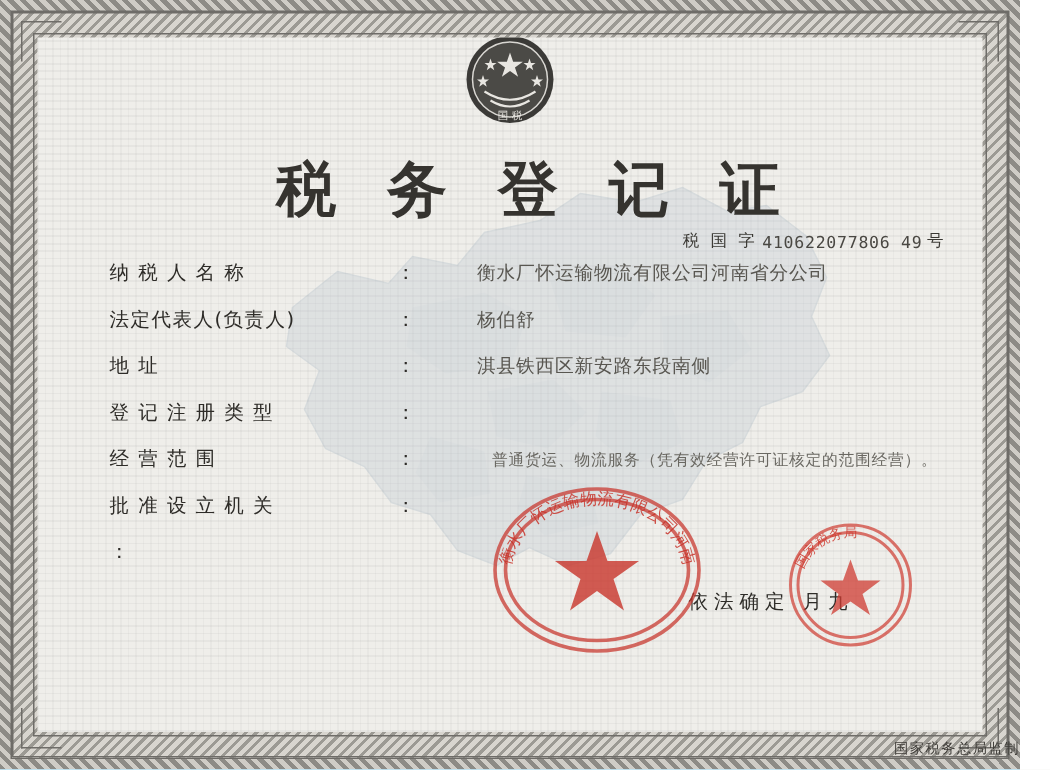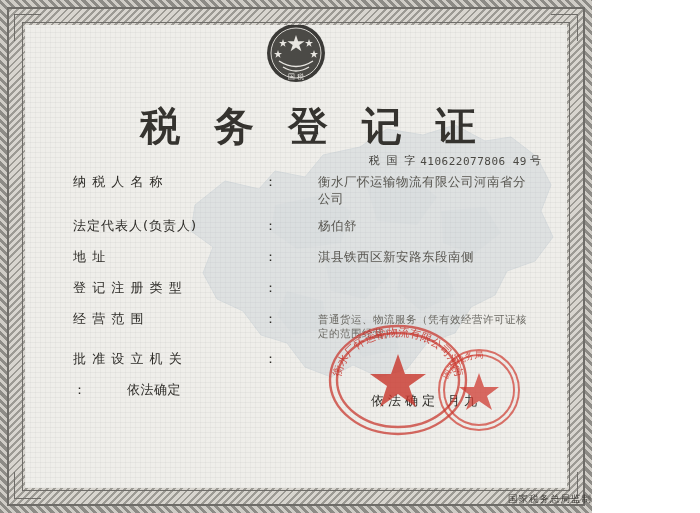--- a/index.html
+++ b/index.html
@@ -5,21 +5,21 @@
   html, body {
     margin: 0;
     padding: 0;
     background: #ffffff;
   }
   body {
     font-family: "DejaVu Sans", sans-serif;
   }
   #cert {
     position: relative;
-    width: 592px;
+    width: 680px;
     height: 513px;
     overflow: hidden;
     background: #0ea5e9;
   }
   
   .border-outer {
     position: absolute;
     left: 0; top: 0; right: 0; bottom: 0;
     background:
       repeating-linear-gradient(45deg,
@@ -93,21 +93,21 @@
   .serial {
     position: absolute;
     top: 128px;
     right: 26px;
     display: flex;
     align-items: flex-end;
     gap: 3px;
     font-size: 11px;
     color: #3a3833;
   }
-  .serial .lbl { letter-spacing: 2px; font-family: Liberation Serif, serif; }
+  .serial .lbl { letter-spacing: 2px; }
   .serial .num {
     font-family: "DejaVu Sans Mono", monospace;
     font-size: 11px;
     letter-spacing: .5px;
     color: #4a4843;
   }
   .serial .suffix { letter-spacing: 0; }
   
   .fields {
     position: absolute;
@@ -134,21 +134,21 @@
     flex: 0 0 10px;
     font-size: 13px;
     color: #2e2c28;
   }
   .fvalue {
     flex: 1 1 auto;
     font-size: 12.5px;
     color: #585650;
     letter-spacing: .5px;
   }
-  .fvalue.small { font-size: 10.5px; color: #6a6862; }
+  .fvalue.small { font-size: 10.5px; color: #6a6862; text-align: right; }
   .fvalue.dark { color: #2e2c28; font-size: 13px; }
   
   .issuer {
     position: absolute;
     right: 46px;
     bottom: 78px;
     text-align: center;
     width: 190px;
   }
   .issuer .line1 {
@@ -290,21 +290,20 @@
         <span class="fvalue small">普通货运、物流服务（凭有效经营许可证核定的范围经营）。</span>
       </div>
 
       <div class="row">
         <span class="flabel">批 准 设 立 机 关</span>
         <span class="colon">：</span>
       </div>
 
       <div class="row">
         <span class="colon">：</span>
-        <span class="fvalue dark">依法确定</span>
       </div>
 
     </div>
 
     <div class="issuer">
       <div class="line2">依法确定    月九</div>
     </div>
 
     <svg class="stamp-round" viewBox="0 0 150 120">
       <g opacity=".72" fill="none" stroke="#c8342b" stroke-width="2.4">

